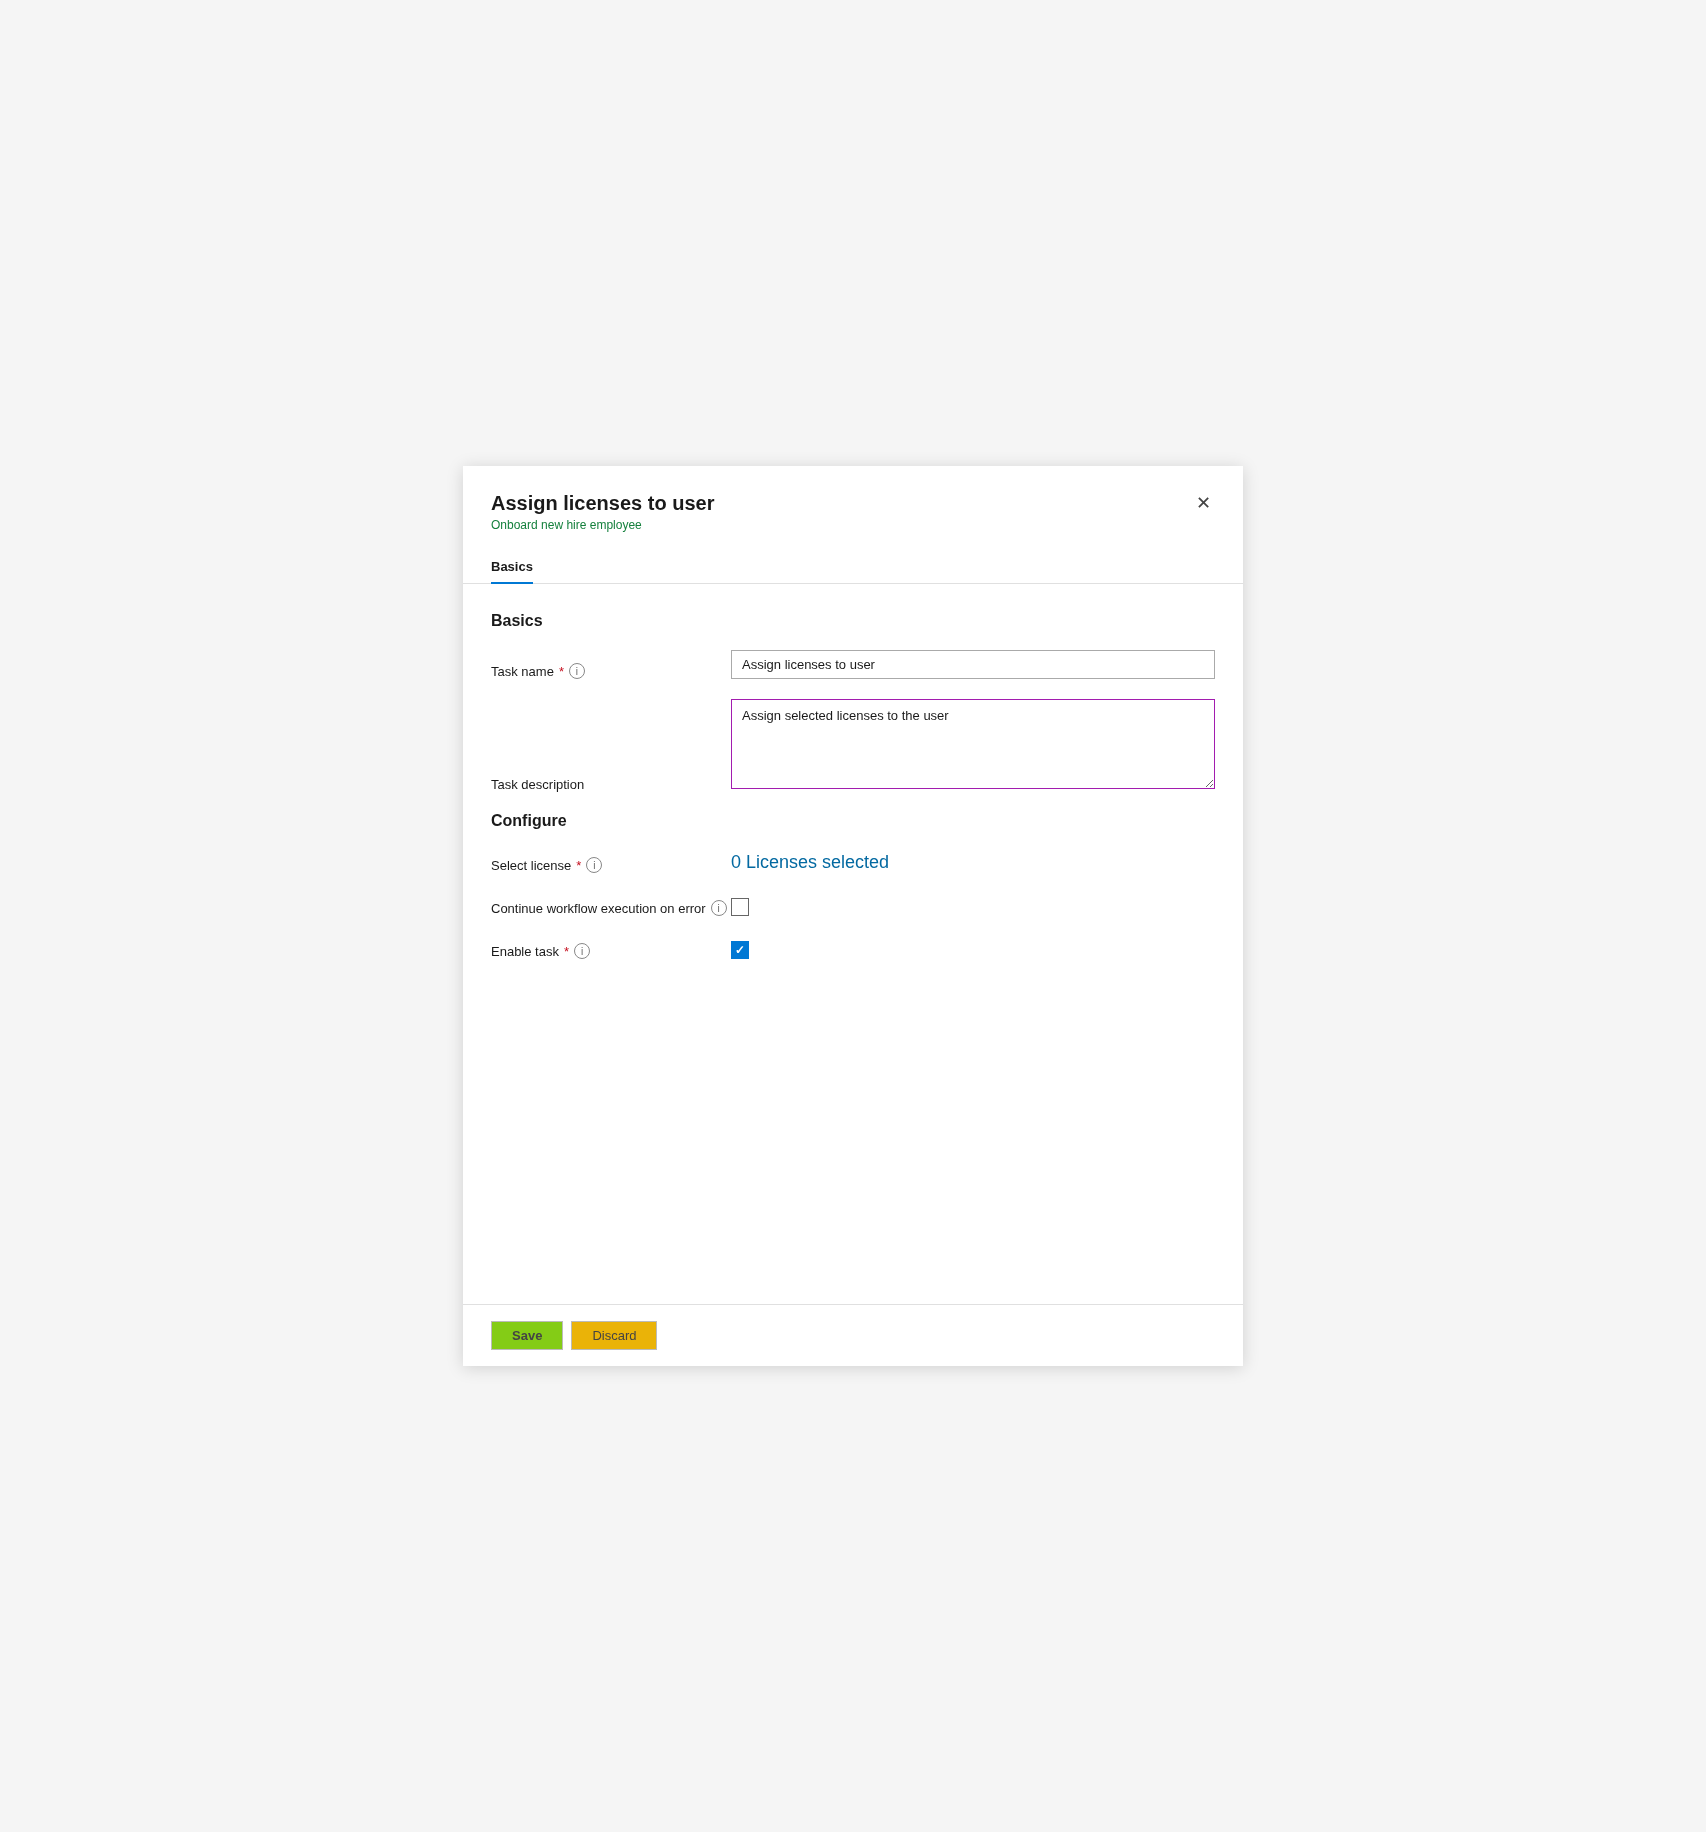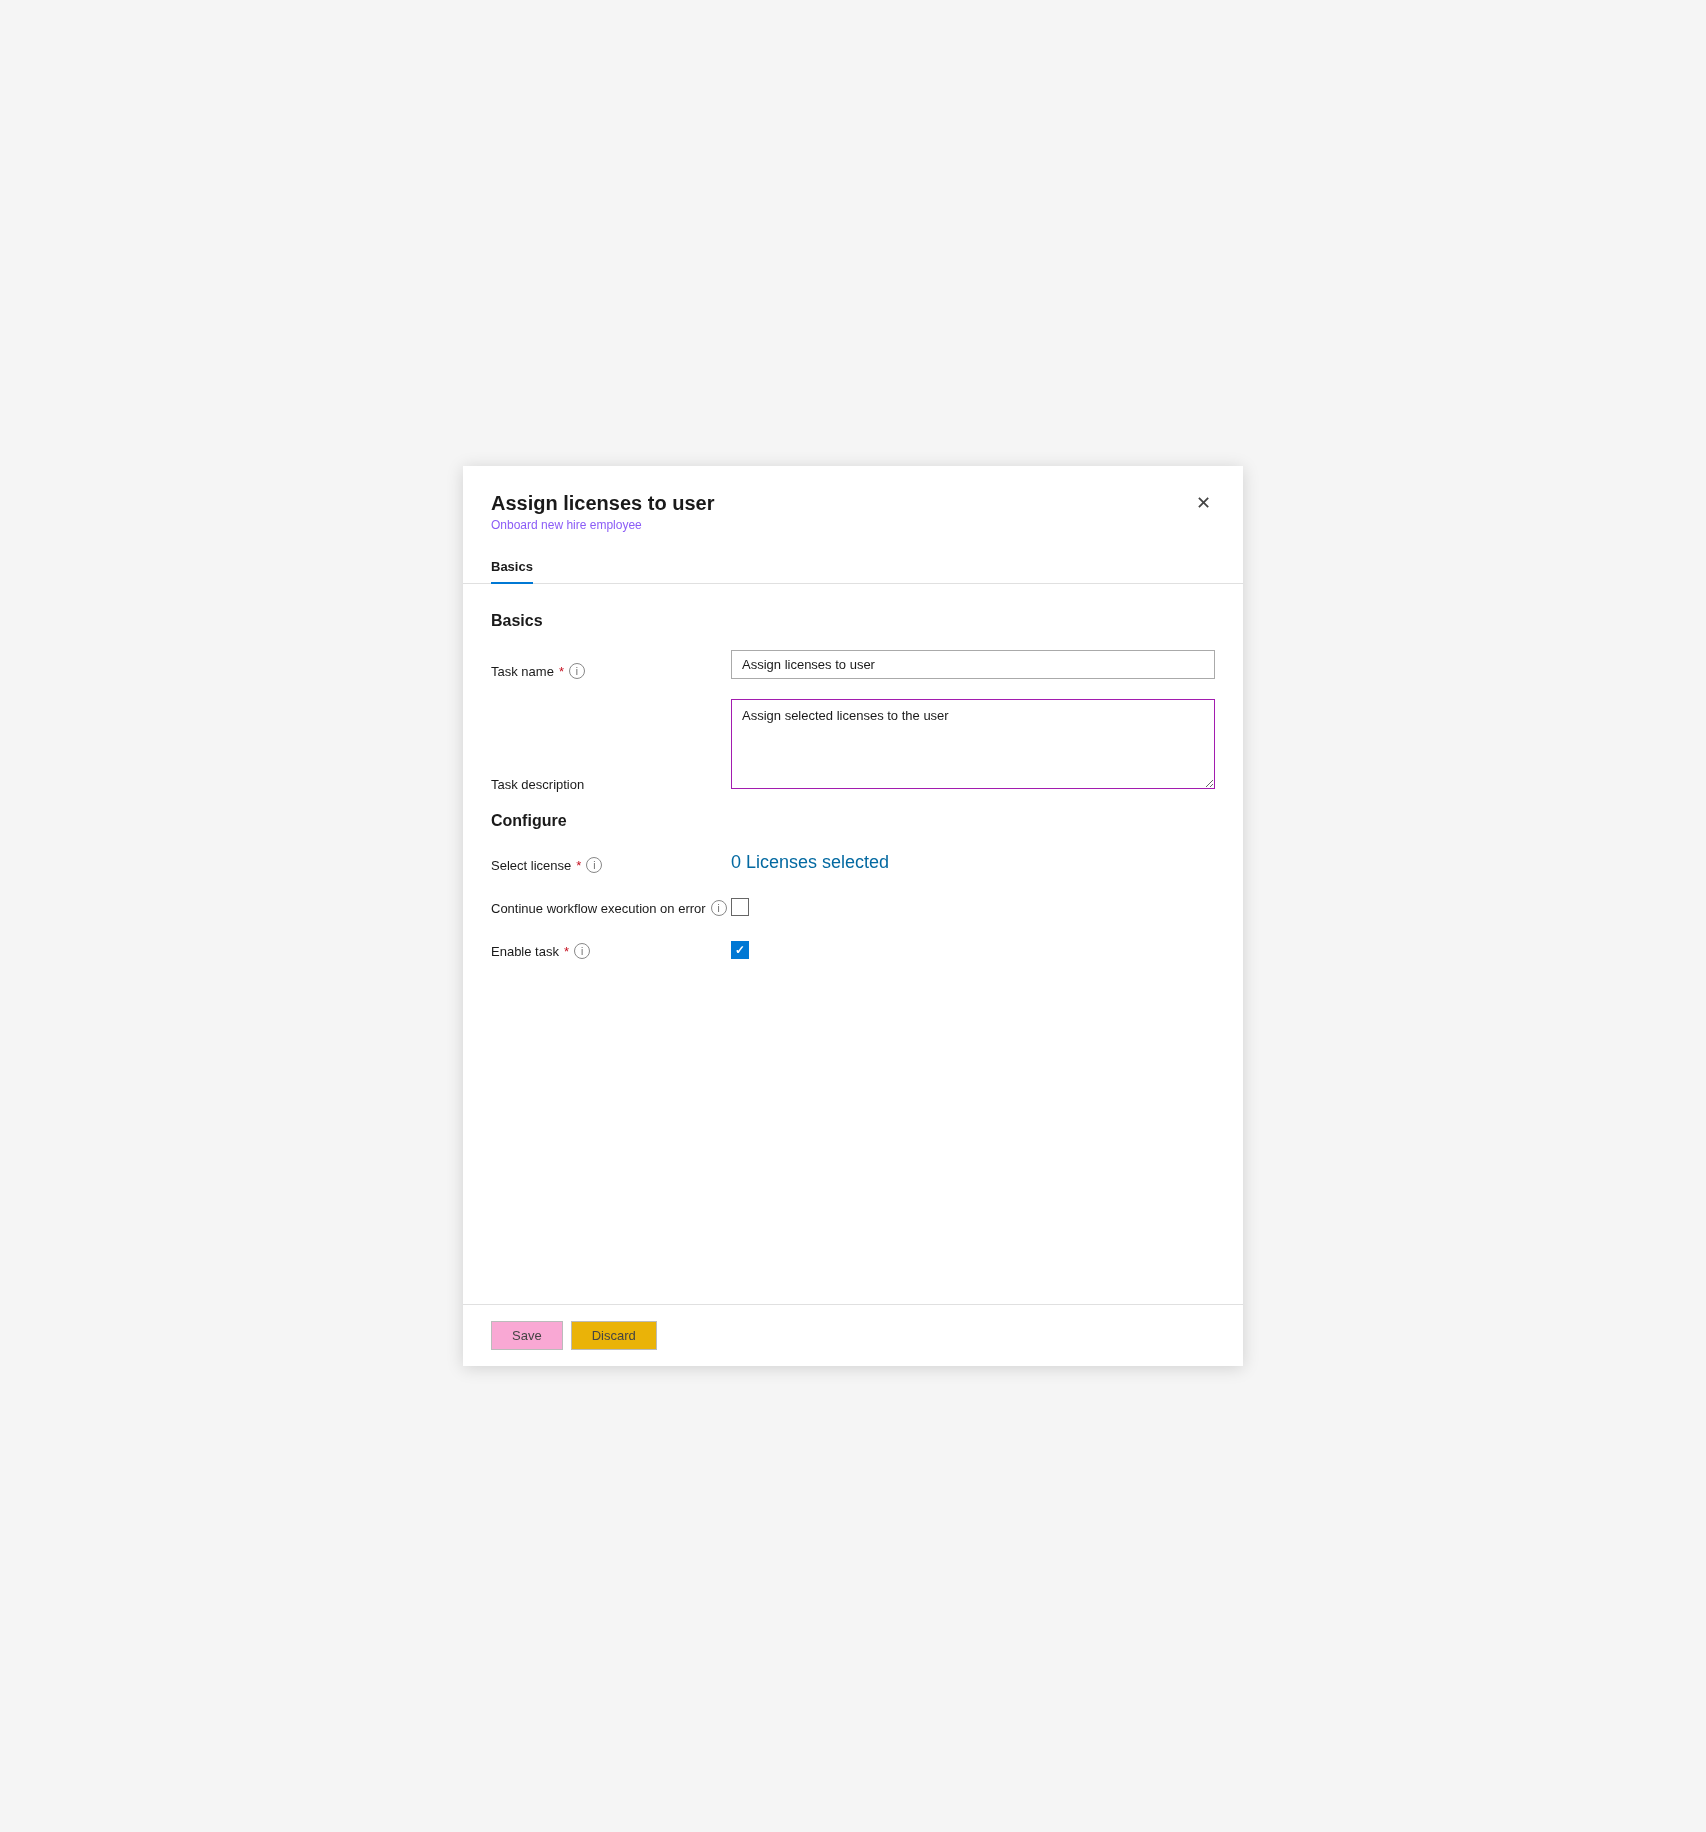--- a/index.html
+++ b/index.html
@@ -37,21 +37,21 @@
 
     .dialog-title {
       font-size: 20px;
       font-weight: 600;
       color: #1a1a1a;
       line-height: 1.3;
     }
 
     .dialog-subtitle {
       font-size: 12px;
-      color: #8b5cf6;
+      color: #15803d;
       margin-top: 2px;
     }
 
     .close-button {
       background: none;
       border: none;
       cursor: pointer;
       font-size: 18px;
       color: #444;
       padding: 4px;
@@ -206,23 +206,24 @@
       padding: 6px 20px;
       font-size: 13px;
       font-family: inherit;
       cursor: pointer;
       border: 1px solid #ccc;
       background: #f5f5f5;
       color: #444;
     }
 
     .btn-save {
-      background: #f9a8d4;
+      background: #84cc16;
       color: #444;
       border-color: #bbb;
+      font-weight: bold;
     }
 
     .btn-discard {
       background: #eab308;
       color: #444;
       border-color: #bbb;
     }
   </style>
 </head>
 <body>

